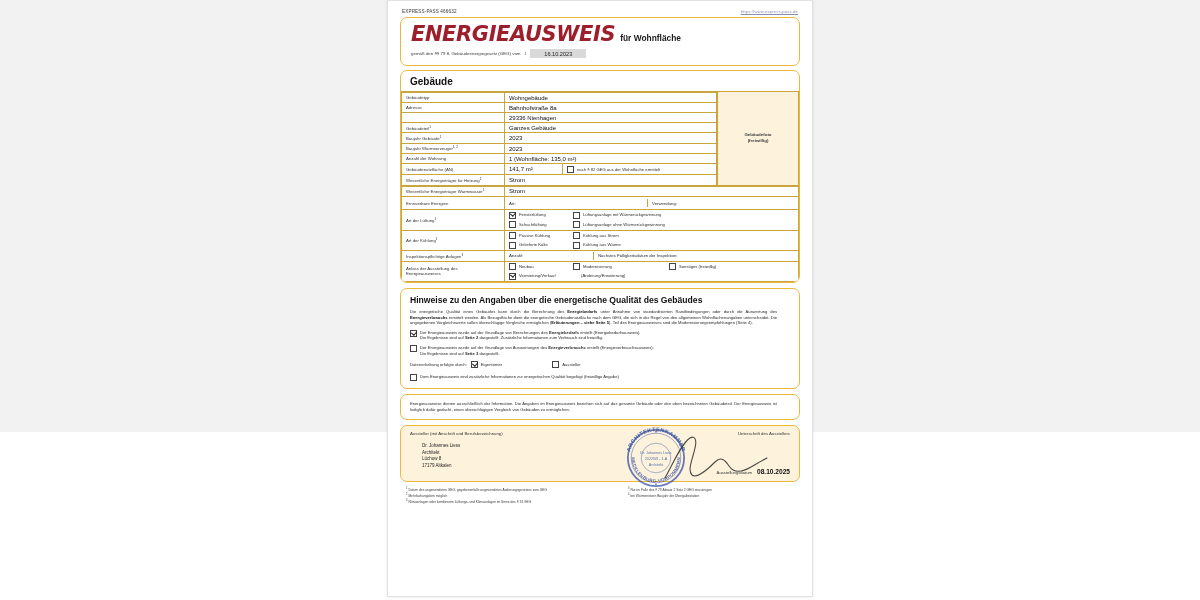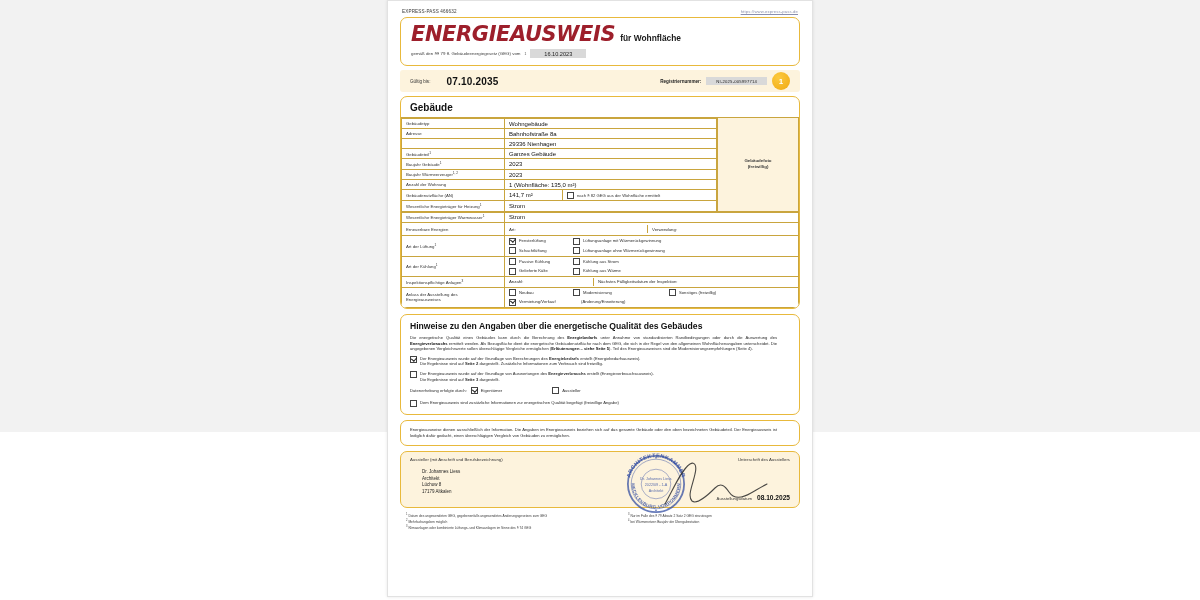--- a/index.html
+++ b/index.html
@@ -138,29 +138,20 @@
         <span class="eatitle">ENERGIEAUSWEIS</span>
         <span class="eafor">für Wohnfläche</span>
       </div>
       <div class="gemaess">
         <span>gemäß den §§ 79 ff. Gebäudeenergiegesetz (GEG) vom</span>
         <span class="sup">1</span>
         <span class="greyfield">16.10.2023</span>
       </div>
     </div>
 
-    <div class="validstrip">
-      <span class="vlabel">Gültig bis:</span>
-      <span class="vvalue">07.10.2035</span>
-      <span class="regwrap">
-        <span class="reglabel">Registriernummer:</span>
-        <span class="regfield">NI-2025-005997714</span>
-      </span>
-      <span class="pagebadge">1</span>
-    </div>
 
     <div class="box gebbox">
       <div class="sechead">Gebäude</div>
       <div class="tblwrap">
         <table class="tbl">
           <tbody>
               <tr>
             <td class="lbl">Gebäudetyp</td>
             <td class="val" colspan="2">Wohngebäude</td>
           </tr>

